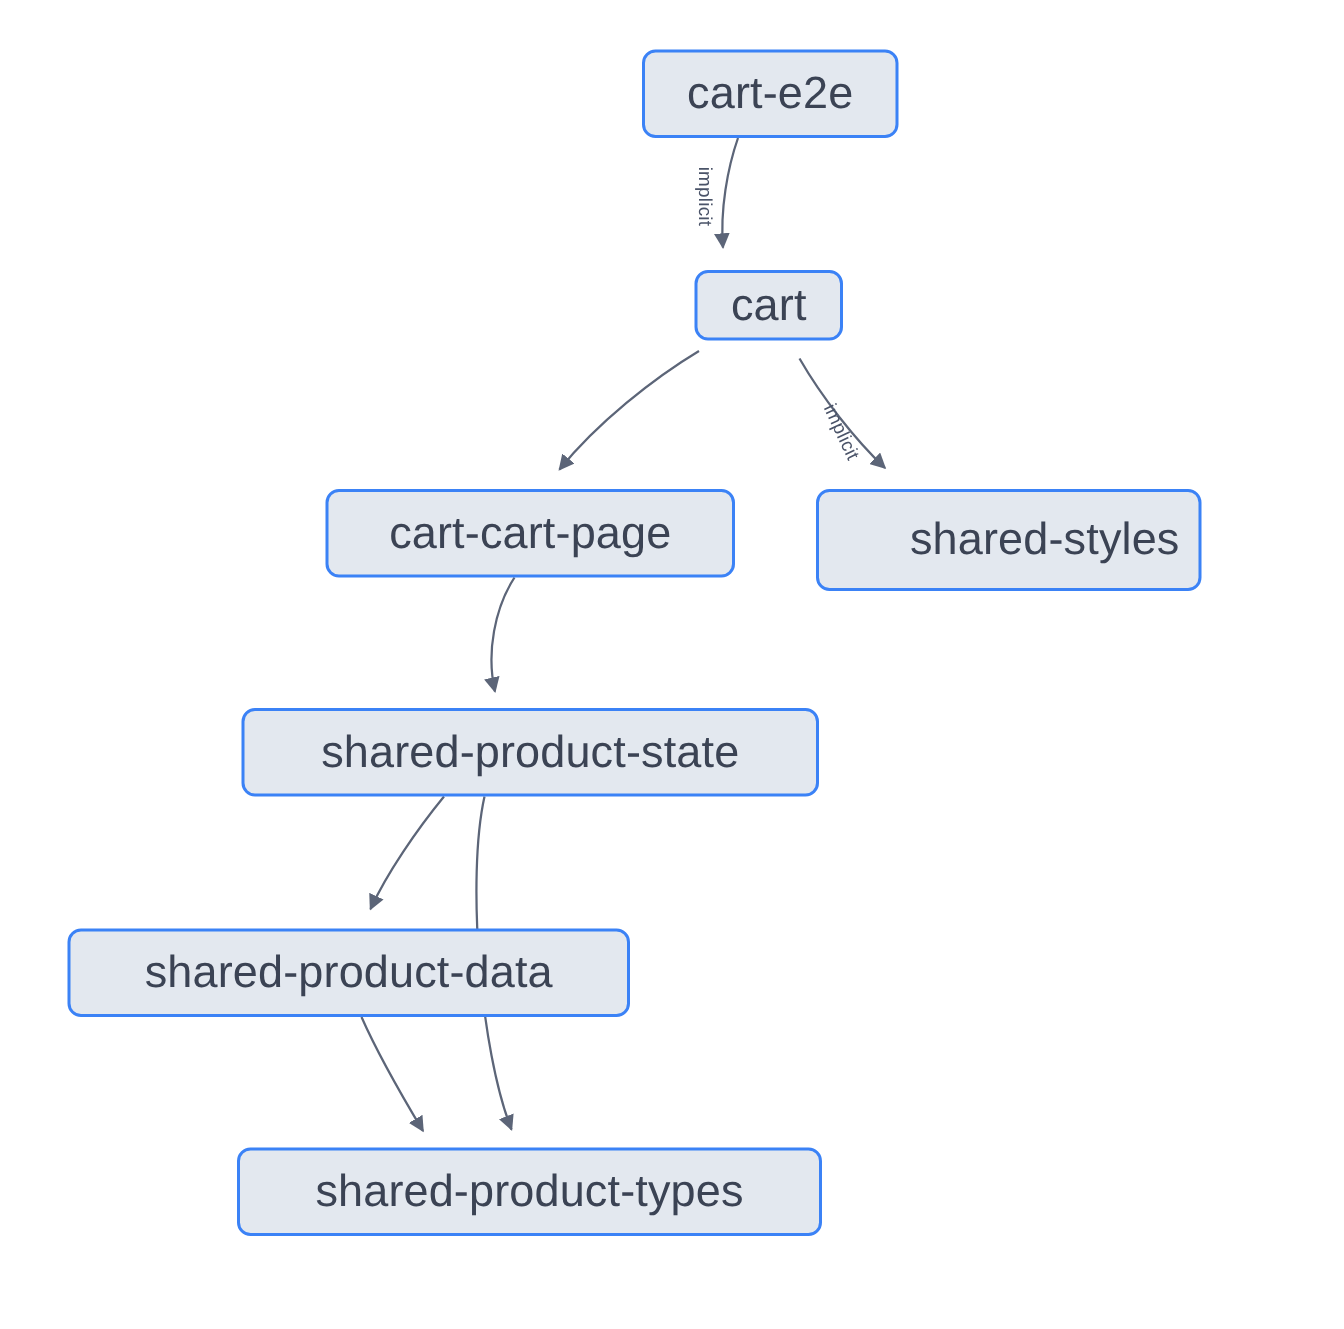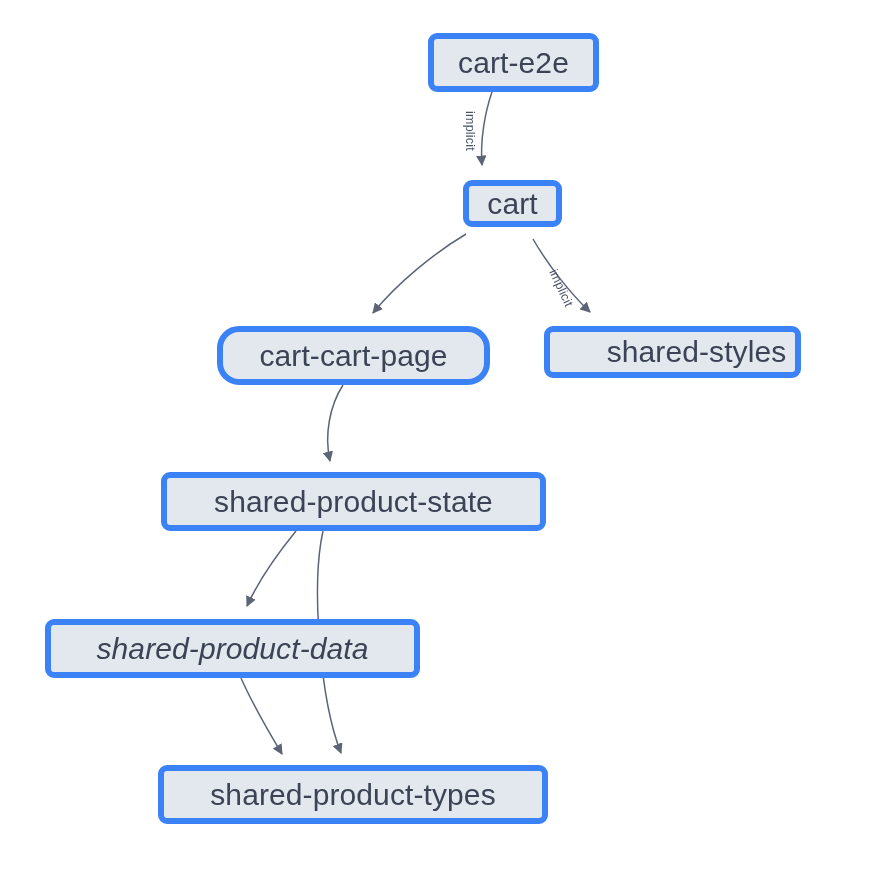--- a/index.html
+++ b/index.html
@@ -23,21 +23,21 @@
     height: 886px;
     pointer-events: none;
   }
   .node {
     position: absolute;
     box-sizing: border-box;
     display: flex;
     align-items: center;
     justify-content: center;
     background: #e3e8ef;
-    border: 6px solid #3b82f6;
+    border: 2px solid #3b82f6;
     border-radius: 9px;
     color: #3b4354;
     font-family: "Liberation Sans", sans-serif;
     font-size: 30px;
     font-weight: 400;
     letter-spacing: 0.1px;
     white-space: nowrap;
     line-height: 1;
   }
   .edge-label {
@@ -82,33 +82,33 @@
   </svg>
 
   <div class="node" style="left:428px; top:33px; width:171px; height:59px;">
     <span>cart-e2e</span>
   </div>
 
   <div class="node" style="left:463px; top:180px; width:99px; height:47px;">
     <span>cart</span>
   </div>
 
-  <div class="node" style="left:217px; top:326px; width:273px; height:59px;border-radius:22px;">
+  <div class="node" style="left:217px; top:326px; width:273px; height:59px;">
     <span>cart-cart-page</span>
   </div>
 
-  <div class="node" style="left:544px; top:326px; width:257px; height:52px;padding-left:48px;">
+  <div class="node" style="left:544px; top:326px; width:257px; height:68px;padding-left:48px;">
     <span>shared-styles</span>
   </div>
 
   <div class="node" style="left:161px; top:472px; width:385px; height:59px;text-align:center;">
     <span>shared-product-state</span>
   </div>
 
-  <div class="node" style="left:45px; top:619px; width:375px; height:59px;font-style:italic;">
+  <div class="node" style="left:45px; top:619px; width:375px; height:59px;">
     <span>shared-product-data</span>
   </div>
 
   <div class="node" style="left:158px; top:765px; width:390px; height:59px;">
     <span>shared-product-types</span>
   </div>
 
   <div class="edge-label" style="left:470px; top:131px; transform: translate(-50%,-50%) rotate(90deg);">implicit</div>
 
   <div class="edge-label" style="left:561px; top:288px; transform: translate(-50%,-50%) rotate(65deg);">implicit</div>

